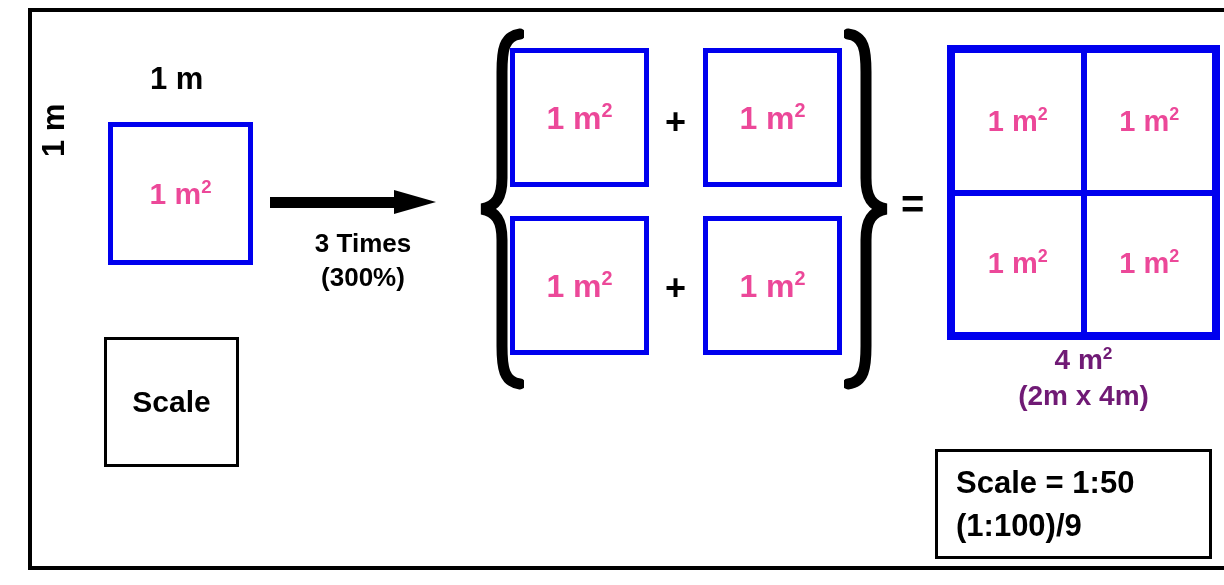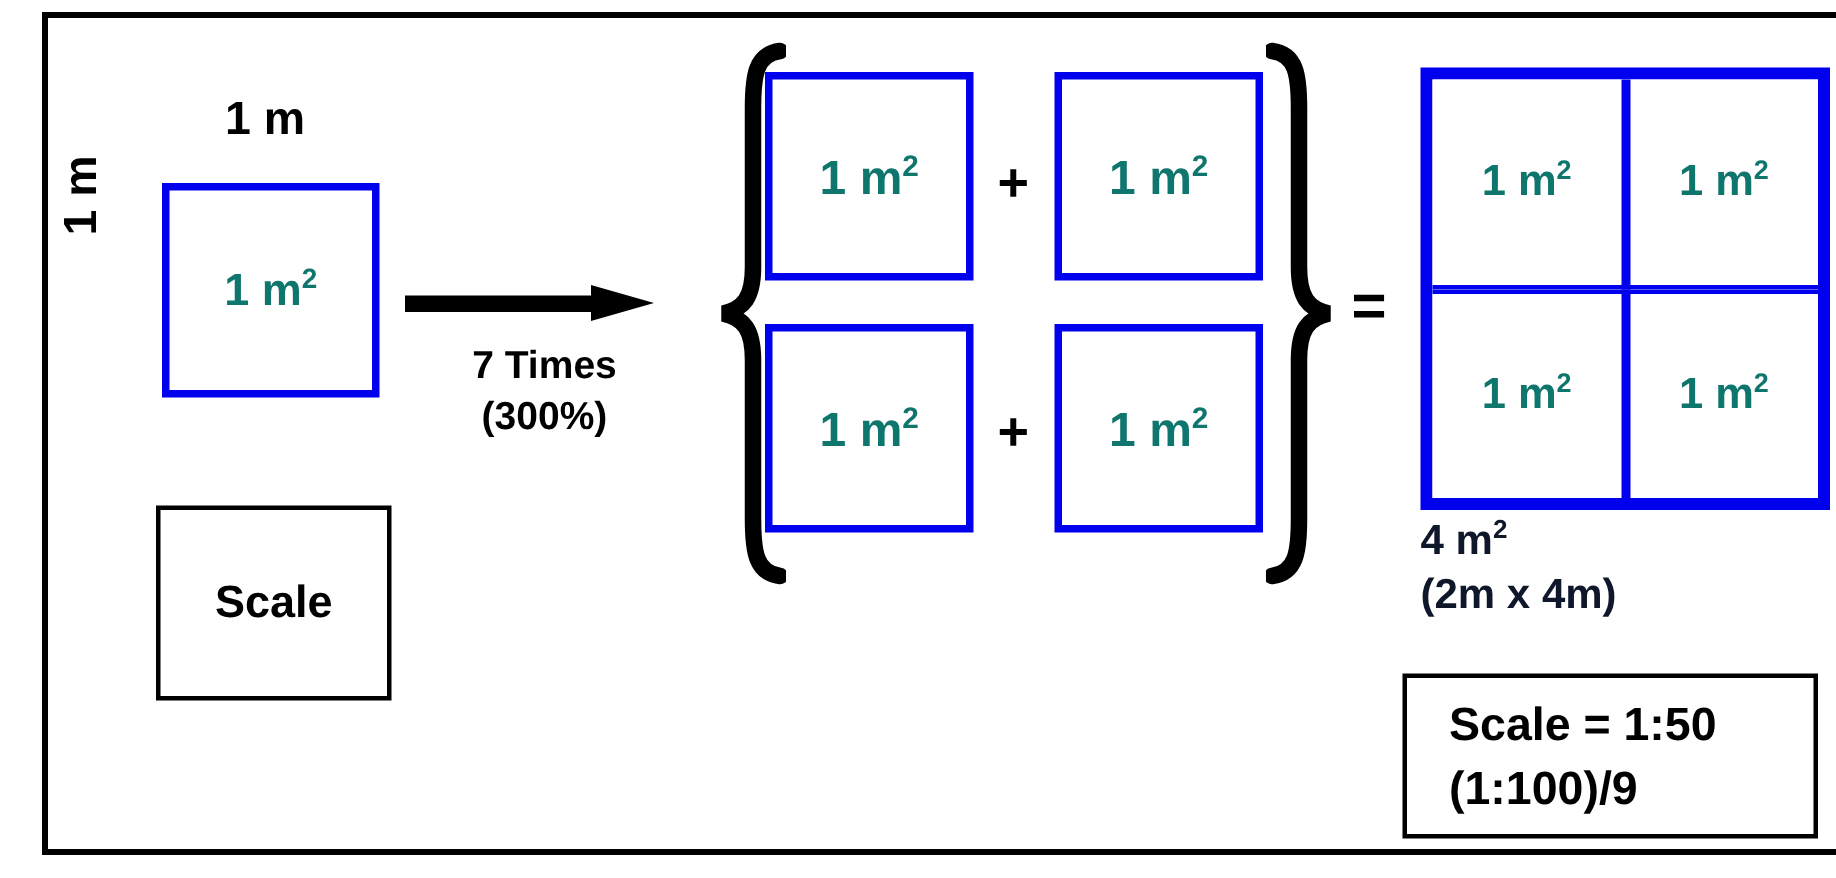--- a/index.html
+++ b/index.html
@@ -40,21 +40,21 @@
     box-sizing: border-box;
     border: 5px solid #0000ee;
     background: #ffffff;
     display: flex;
     align-items: center;
     justify-content: center;
   }
   .sq-label {
     font-size: 32px;
     font-weight: bold;
-    color: #0f766e;
+    color: #ec4899;
     line-height: 1;
     white-space: nowrap;
   }
   .sq-label sup {
     font-size: 0.62em;
     vertical-align: super;
     line-height: 0;
   }
 
   
@@ -116,41 +116,41 @@
     position: absolute;
     box-sizing: border-box;
     border: 3px solid #000000;
     background: #ffffff;
     font-weight: bold;
     color: #000000;
   }
   #scale-box-left {
     left: 72px;
     top: 325px;
-    width: 157px;
+    width: 135px;
     height: 130px;
     font-size: 30px;
     line-height: 1.45;
     display: flex;
     flex-direction: column;
     align-items: center;
     justify-content: center;
   }
   #scale-box-right {
     left: 903px;
     top: 437px;
     width: 277px;
     height: 110px;
     font-size: 31px;
     line-height: 1.4;
     display: flex;
     flex-direction: column;
     align-items: flex-start;
     justify-content: center;
-    padding-left: 28px;
+    padding-left: 18px;
   }
 
   
   .brace {
     position: absolute;
     top: 16px;
     width: 46px;
     height: 362px;
   }
   #brace-left  { left: 446px; }
@@ -209,23 +209,24 @@
   #cell-tr { border-left: 3px solid #0000ee;  border-bottom: 3px solid #0000ee; }
   #cell-bl { border-right: 3px solid #0000ee; border-top: 3px solid #0000ee; }
   #cell-br { border-left: 3px solid #0000ee;  border-top: 3px solid #0000ee; }
 
   
   #result-caption {
     position: absolute;
     left: 915px;
     top: 330px;
     width: 273px;
+    text-align: center;
     font-size: 28px;
     font-weight: bold;
-    color: #0f172a;
+    color: #701a75;
     line-height: 1.3;
   }
   #result-caption sup {
     font-size: 0.62em;
     vertical-align: super;
     line-height: 0;
   }
   #result-caption .cap-2 { font-weight: bold; }
 </style>
 </head>
@@ -241,21 +242,21 @@
     <div class="blue-square" id="source-square">
       <span class="sq-label"><span>1 m</span><sup>2</sup></span>
     </div>
 
     <svg id="transform-arrow" viewBox="0 0 166 24">
       <rect x="0" y="7" width="130" height="11" fill="#000000"></rect>
       <polygon points="124,0 166,12 124,24" fill="#000000"></polygon>
     </svg>
 
     <div id="arrow-caption">
-      <div>7 Times</div>
+      <div>3 Times</div>
       <div>(300%)</div>
     </div>
 
     <div class="scale-box" id="scale-box-left">
       <div>Scale</div>
     </div>
 
     <svg class="brace" id="brace-left" viewBox="0 0 46 362" preserveAspectRatio="none">
       <path d="M 42 6
                C 26 8, 24 22, 24 44

